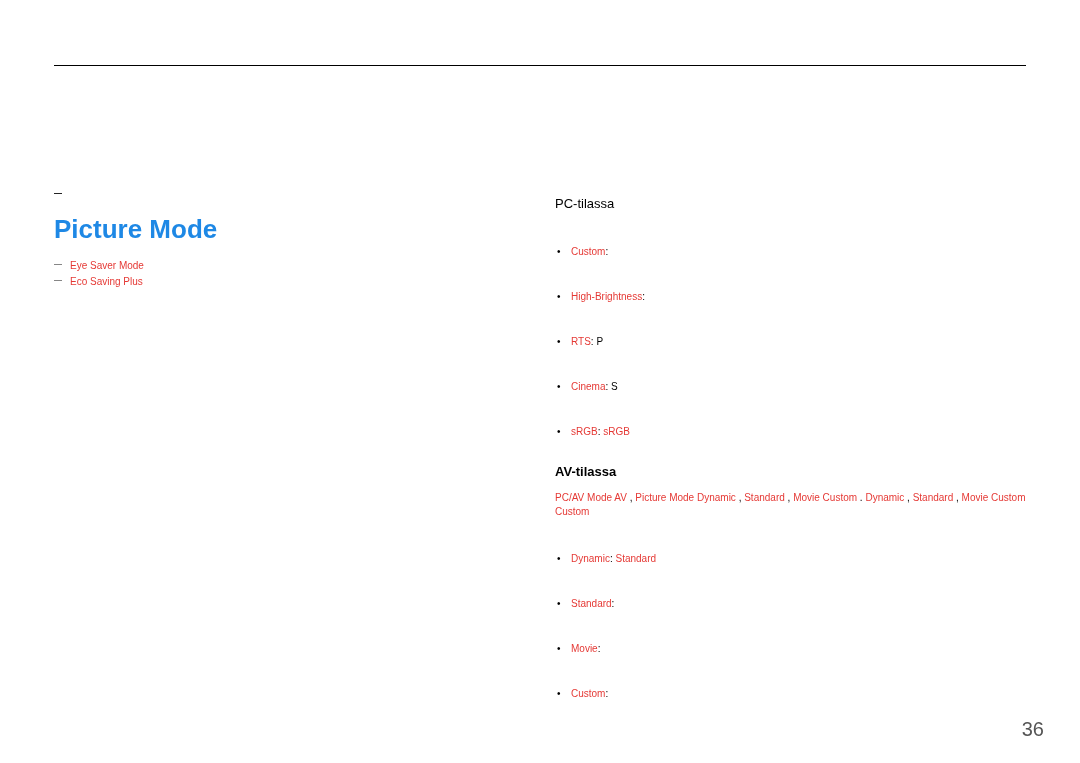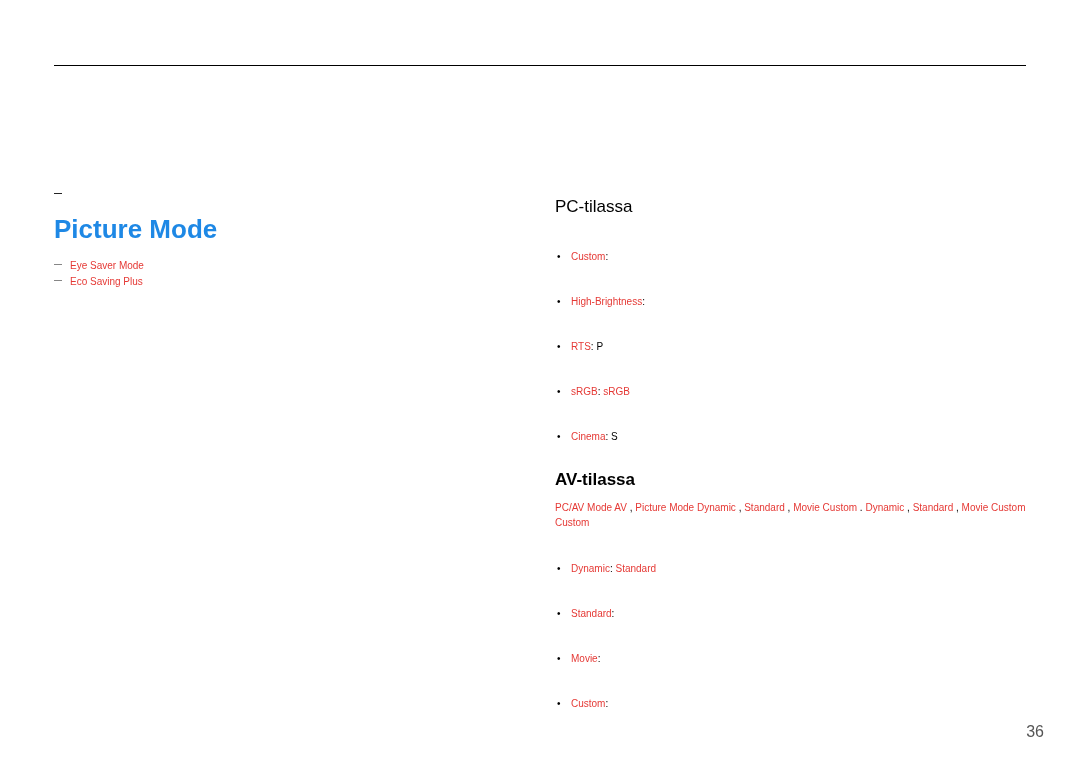--- a/index.html
+++ b/index.html
@@ -70,37 +70,37 @@
     font-size: 10px;
     color: #000;
   }
   .h1 {
     color: #1e88e5; 
     font-size: 26px;
     font-weight: 600;
     margin: 28px 0 12px 0;
   }
   .h2 {
-    font-size: 17px;
+    font-size: 13px;
     font-weight: 500;
     margin: 0 0 10px 0;
   }
   .h2.av {
     margin-top: 26px;
     font-weight: bold;
   }
   .red { color: #e53935; }
   .para {
     margin-bottom: 10px;
   }
   .page-number {
     position: absolute;
     right: 36px;
     bottom: 22px;
-    font-size: 16px;
+    font-size: 20px;
     font-weight: 500;
     color: #555;
   }
   .notes-block {
     margin-bottom: 4px;
   }
 </style>
 </head>
 <body>
 
@@ -146,24 +146,24 @@
       <li>
         <span class="red">Custom</span><span>: </span>
       </li>
       <li>
         <span class="red">High-Brightness</span><span>: </span>
       </li>
       <li>
         <span class="red">RTS</span><span>: P </span>
       </li>
       <li>
+        <span class="red">Cinema</span><span>: S </span>
+      </li>
+      <li>
         <span class="red">sRGB</span><span>:  </span><span class="red">sRGB</span><span> </span>
-      </li>
-      <li>
-        <span class="red">Cinema</span><span>: S </span>
       </li>
     </ul>
 
     <div class="h2 av">AV-tilassa</div>
 
     <div class="para" style="line-height:1.45;">
       <span> </span>
       <span class="red">PC/AV Mode</span>
       <span>  </span>
       <span class="red">AV</span>

